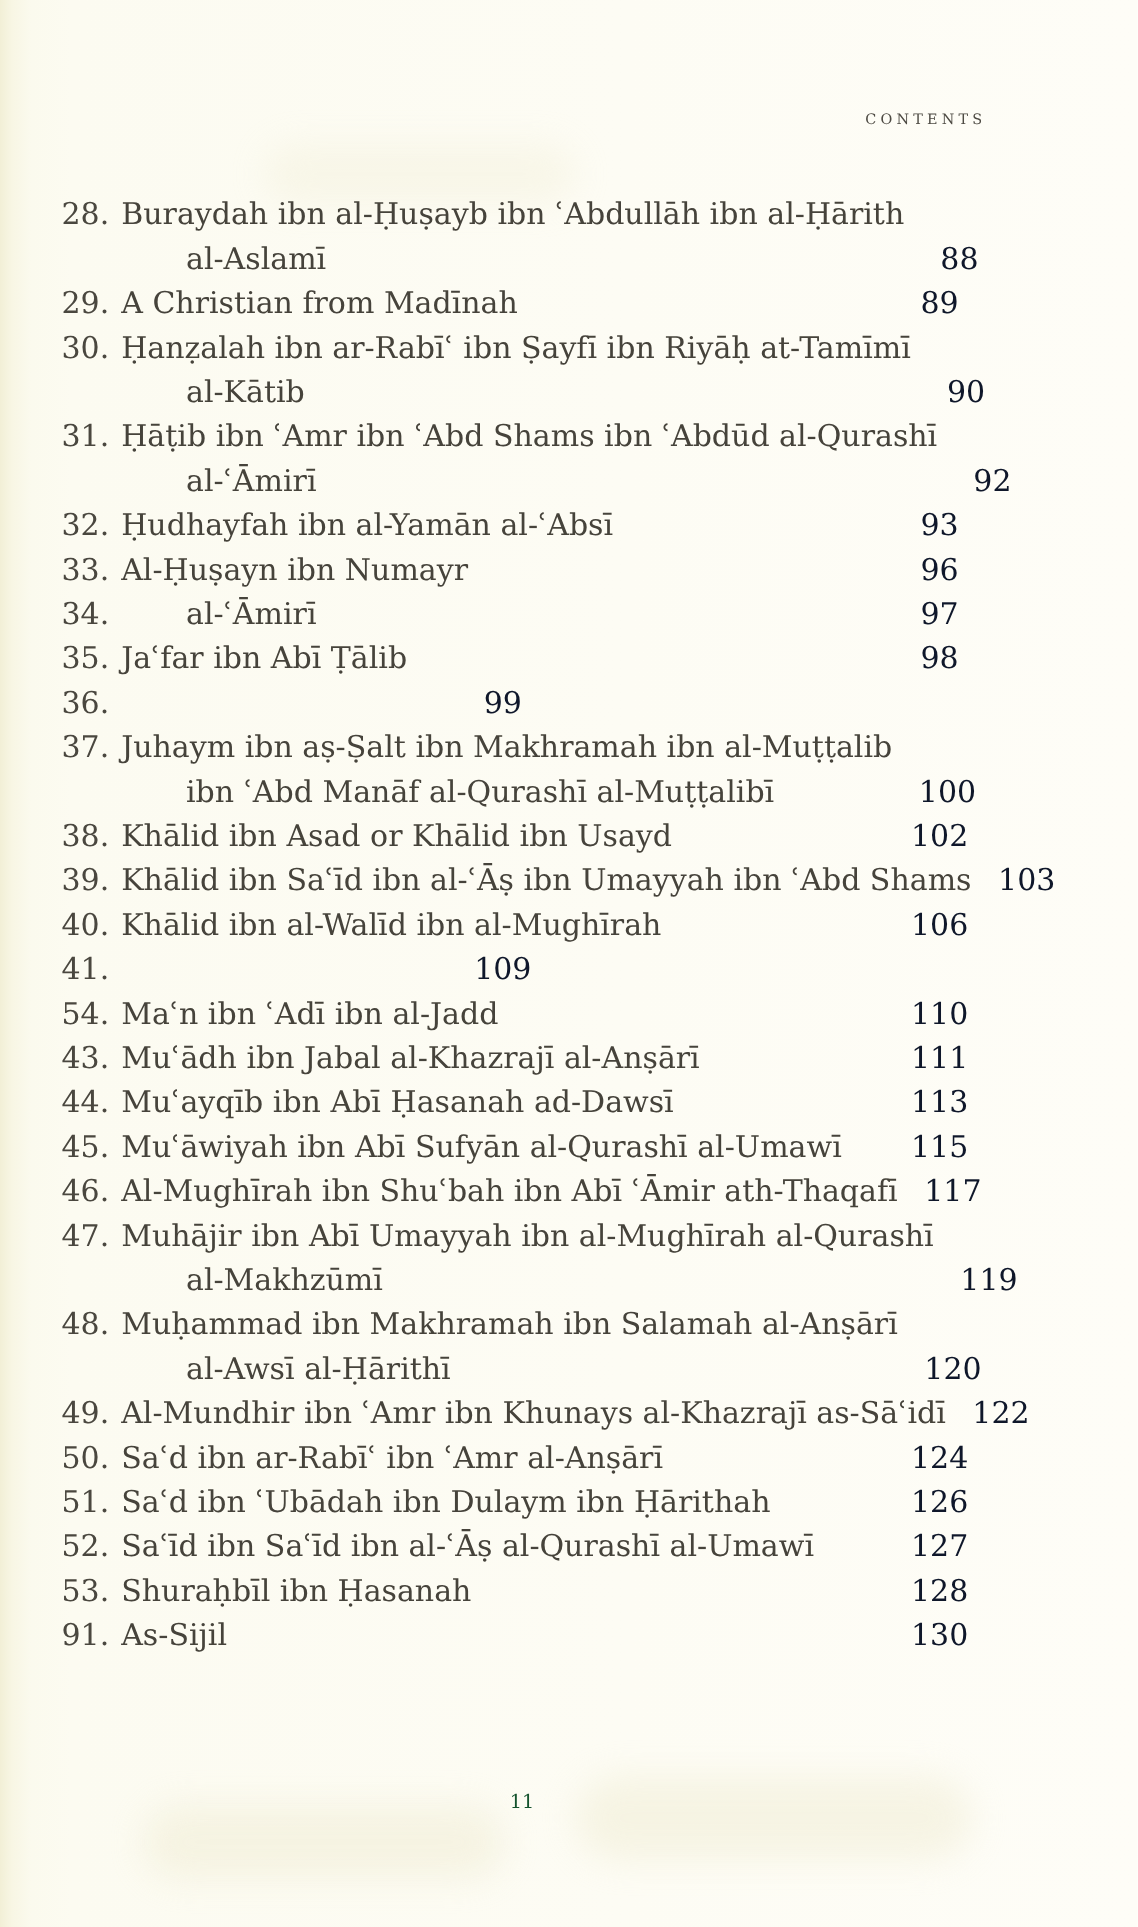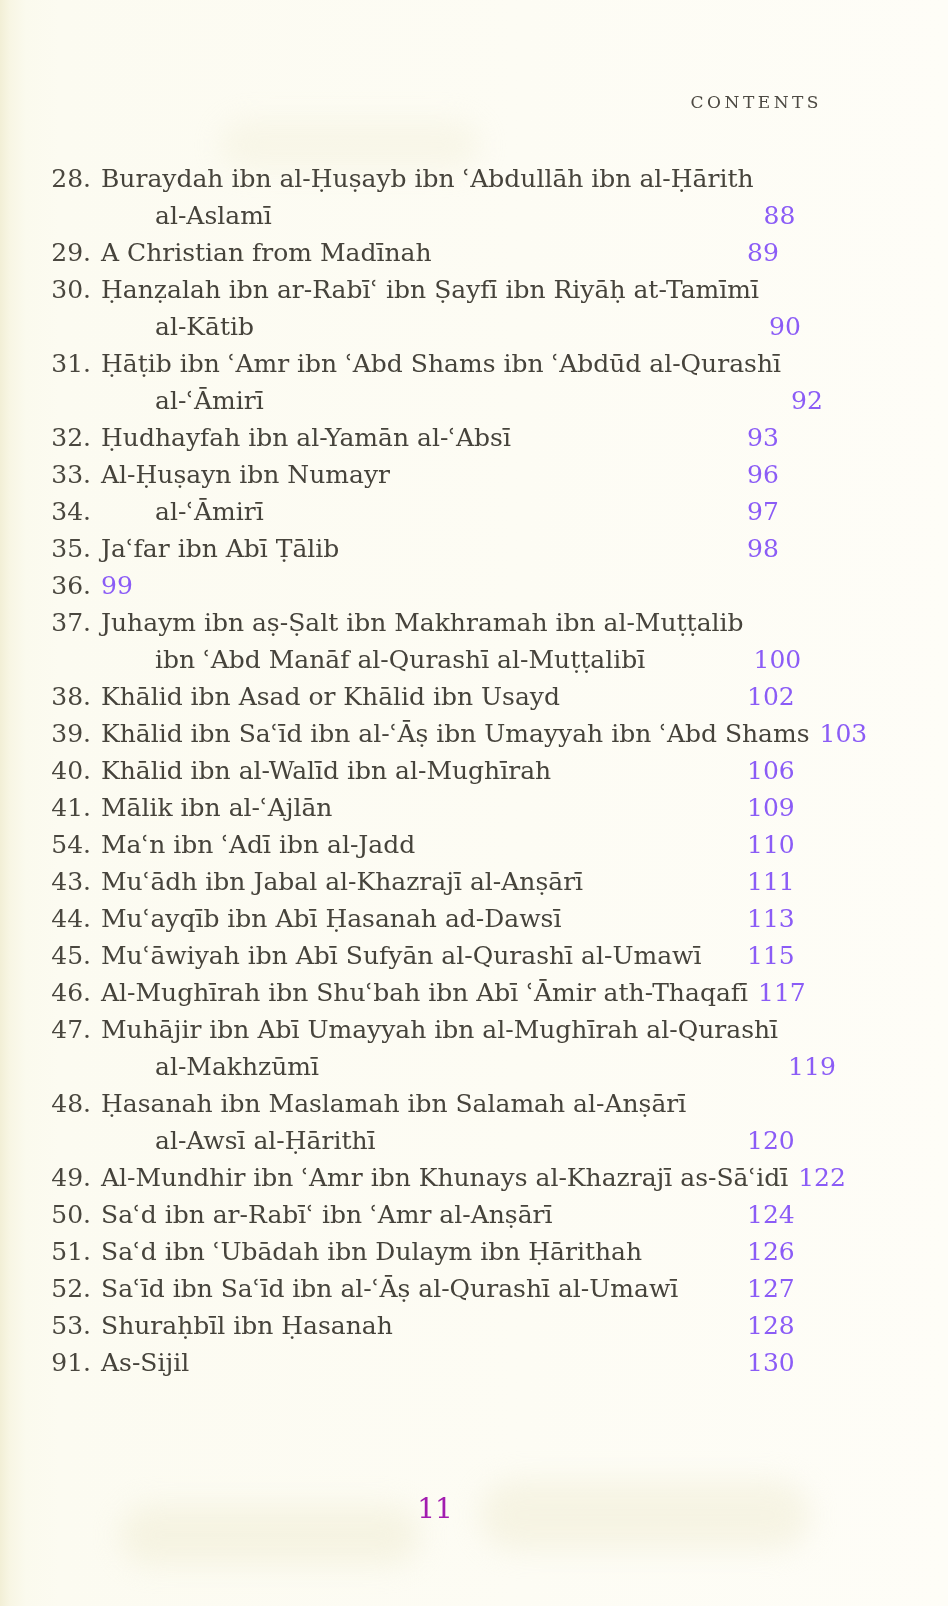--- a/index.html
+++ b/index.html
@@ -28,21 +28,21 @@
     pointer-events: none;
   }
   .ghost.g1 { left: 120px; top: 1505px; width: 300px; height: 60px; }
   .ghost.g2 { left: 480px; top: 1480px; width: 330px; height: 70px; }
   .ghost.g3 { left: 220px; top: 120px;  width: 260px; height: 50px; opacity: .3; }
 
   .contents-header {
     position: absolute;
     top: 92px;
     right: 126px;
-    font-size: 17px;
+    font-size: 12px;
     letter-spacing: 3.5px;
     color: #4d4a43;
   }
 
   .toc {
     position: absolute;
     top: 160px;
     left: 29px;
     width: 790px; 
   }
@@ -57,33 +57,33 @@
 
   .entry .num {
     text-align: right;
     color: #4a473f;
   }
 
   .entry .text .line { white-space: nowrap; }
   .entry .text .line.cont { margin-left: 54px; }
 
   .entry .pg {
-    text-align: left;
+    text-align: center;
     align-self: end; 
-    color: #8b5cf6;
+    color: #0f172a;
   }
 
   .folio {
     position: absolute;
     top: 1492px;
     left: 0;
     width: 870px; 
     text-align: center;
-    font-size: 28px;
-    color: #a21caf;
+    font-size: 16px;
+    color: #14532d;
   }
 </style>
 </head>
 <body>
 
 <div class="page">
   <div class="ghost g1"></div>
   <div class="ghost g2"></div>
   <div class="ghost g3"></div>
 
@@ -177,23 +177,20 @@
       </div>
       <div class="entry">
         <div class="num">40.</div>
         <div class="text">
           <div class="line">Khālid ibn al-Walīd ibn al-Mughīrah</div>
         </div>
         <div class="pg">106</div>
       </div>
       <div class="entry">
         <div class="num">41.</div>
-        <div class="text">
-          <div class="line">Mālik ibn al-ʿAjlān</div>
-        </div>
         <div class="pg">109</div>
       </div>
       <div class="entry">
         <div class="num">54.</div>
         <div class="text">
           <div class="line">Maʿn ibn ʿAdī ibn al-Jadd</div>
         </div>
         <div class="pg">110</div>
       </div>
       <div class="entry">
@@ -228,21 +225,21 @@
         <div class="num">47.</div>
         <div class="text">
           <div class="line">Muhājir ibn Abī Umayyah ibn al-Mughīrah al-Qurashī</div>
           <div class="line cont">al-Makhzūmī</div>
         </div>
         <div class="pg">119</div>
       </div>
       <div class="entry">
         <div class="num">48.</div>
         <div class="text">
-          <div class="line">Ḥasanah ibn Maslamah ibn Salamah al-Anṣārī</div>
+          <div class="line">Muḥammad ibn Makhramah ibn Salamah al-Anṣārī</div>
           <div class="line cont">al-Awsī al-Ḥārithī</div>
         </div>
         <div class="pg">120</div>
       </div>
       <div class="entry">
         <div class="num">49.</div>
         <div class="text">
           <div class="line">Al-Mundhir ibn ʿAmr ibn Khunays al-Khazrajī as-Sāʿidī</div>
         </div>
         <div class="pg">122</div>

